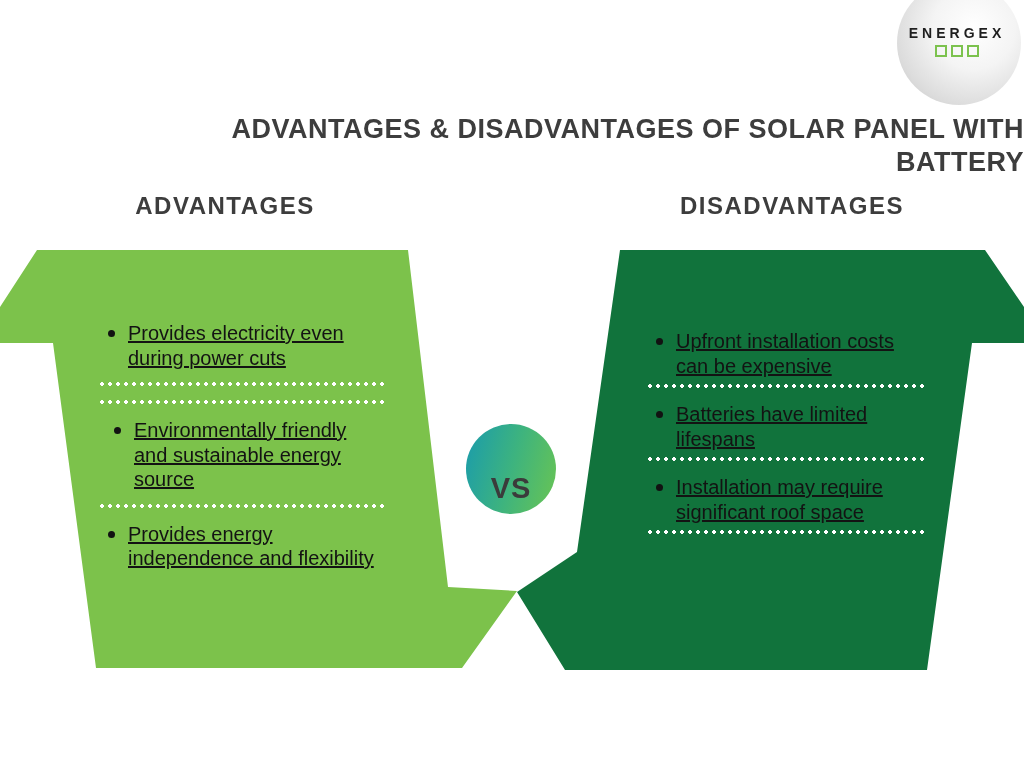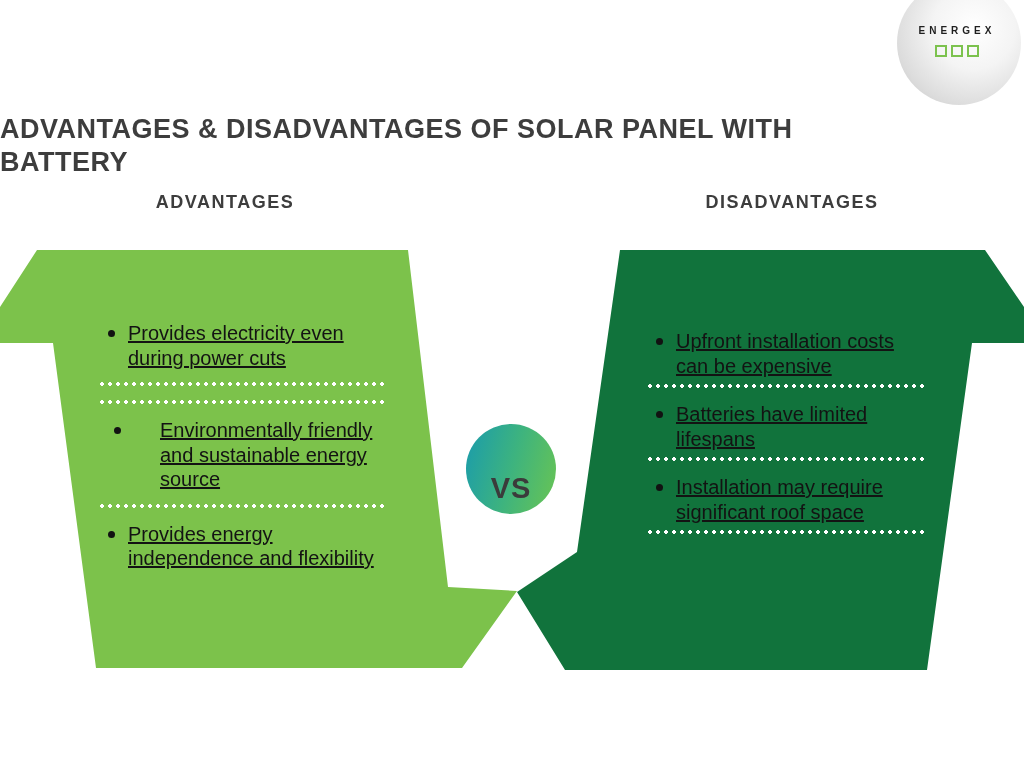--- a/index.html
+++ b/index.html
@@ -12,53 +12,53 @@
   .poly-dark  { fill:var(--dark_green); }
 
   
   .logo-circle {
     position:absolute; left:897px; top:-19px; width:124px; height:124px;
     border-radius:50%;
     background:radial-gradient(circle at 62% 38%, #ffffff 0%, #f4f4f4 38%, #dcdcdc 72%, #c1c1c1 100%);
   }
   .logo-word {
     position:absolute; left:0; right:4px; top:44px; text-align:center;
-    font-size:10px; font-weight:bold; letter-spacing:4px; color:#1f1f1f;
+    font-size:14px; font-weight:bold; letter-spacing:4px; color:#1f1f1f;
   }
   .logo-squares {
     position:absolute; left:0; right:4px; top:64px;
     display:flex; justify-content:center; gap:4px;
   }
   .logo-squares span {
     width:8px; height:8px; border:2px solid var(--logo_accent); background:transparent;
   }
 
   
   .title {
-    position:absolute; top:95px; left:0; width:1024px; text-align:left;
+    position:absolute; top:95px; left:0; width:1024px; text-align:right;
     color:var(--title_gray); font-weight:bold; font-size:27px; line-height:33px;
     letter-spacing:0.5px;
   }
   .title span { display:block; }
   .col-head {
     position:absolute; top:192px; width:330px; text-align:center;
-    color:var(--title_gray); font-weight:bold; font-size:18px; letter-spacing:1.5px;
+    color:var(--title_gray); font-weight:bold; font-size:24px; letter-spacing:1.5px;
   }
   .head-left  { left:60px; }
   .head-right { left:627px; }
 
   
   .list {
     position:absolute; margin:0; padding:0; list-style:none;
     color:var(--text_black); font-size:20px; line-height:24.5px;text-decoration:underline;
   }
   .list-left  { left:100px; top:321px; width:292px; }
   .list-right { left:648px; top:329px; width:288px; }
   li.item { display:flex; padding-left:8px; }
-  li.item.indent { padding-left:14px;gap:26px; }
+  li.item.indent { padding-left:14px; }
   .dot {
     flex:0 0 auto; width:7px; height:7px; border-radius:50%;
     background:#121212; margin:9px 13px 0 0;
   }
   .li-text { white-space:pre-line; }
   li.sep {
     height:4px; background-repeat:repeat-x;
     background-image:radial-gradient(circle at 2px 2px, var(--dotted_white) 1.7px, rgba(255,255,255,0) 2px);
     background-size:8px 4px;
   }

